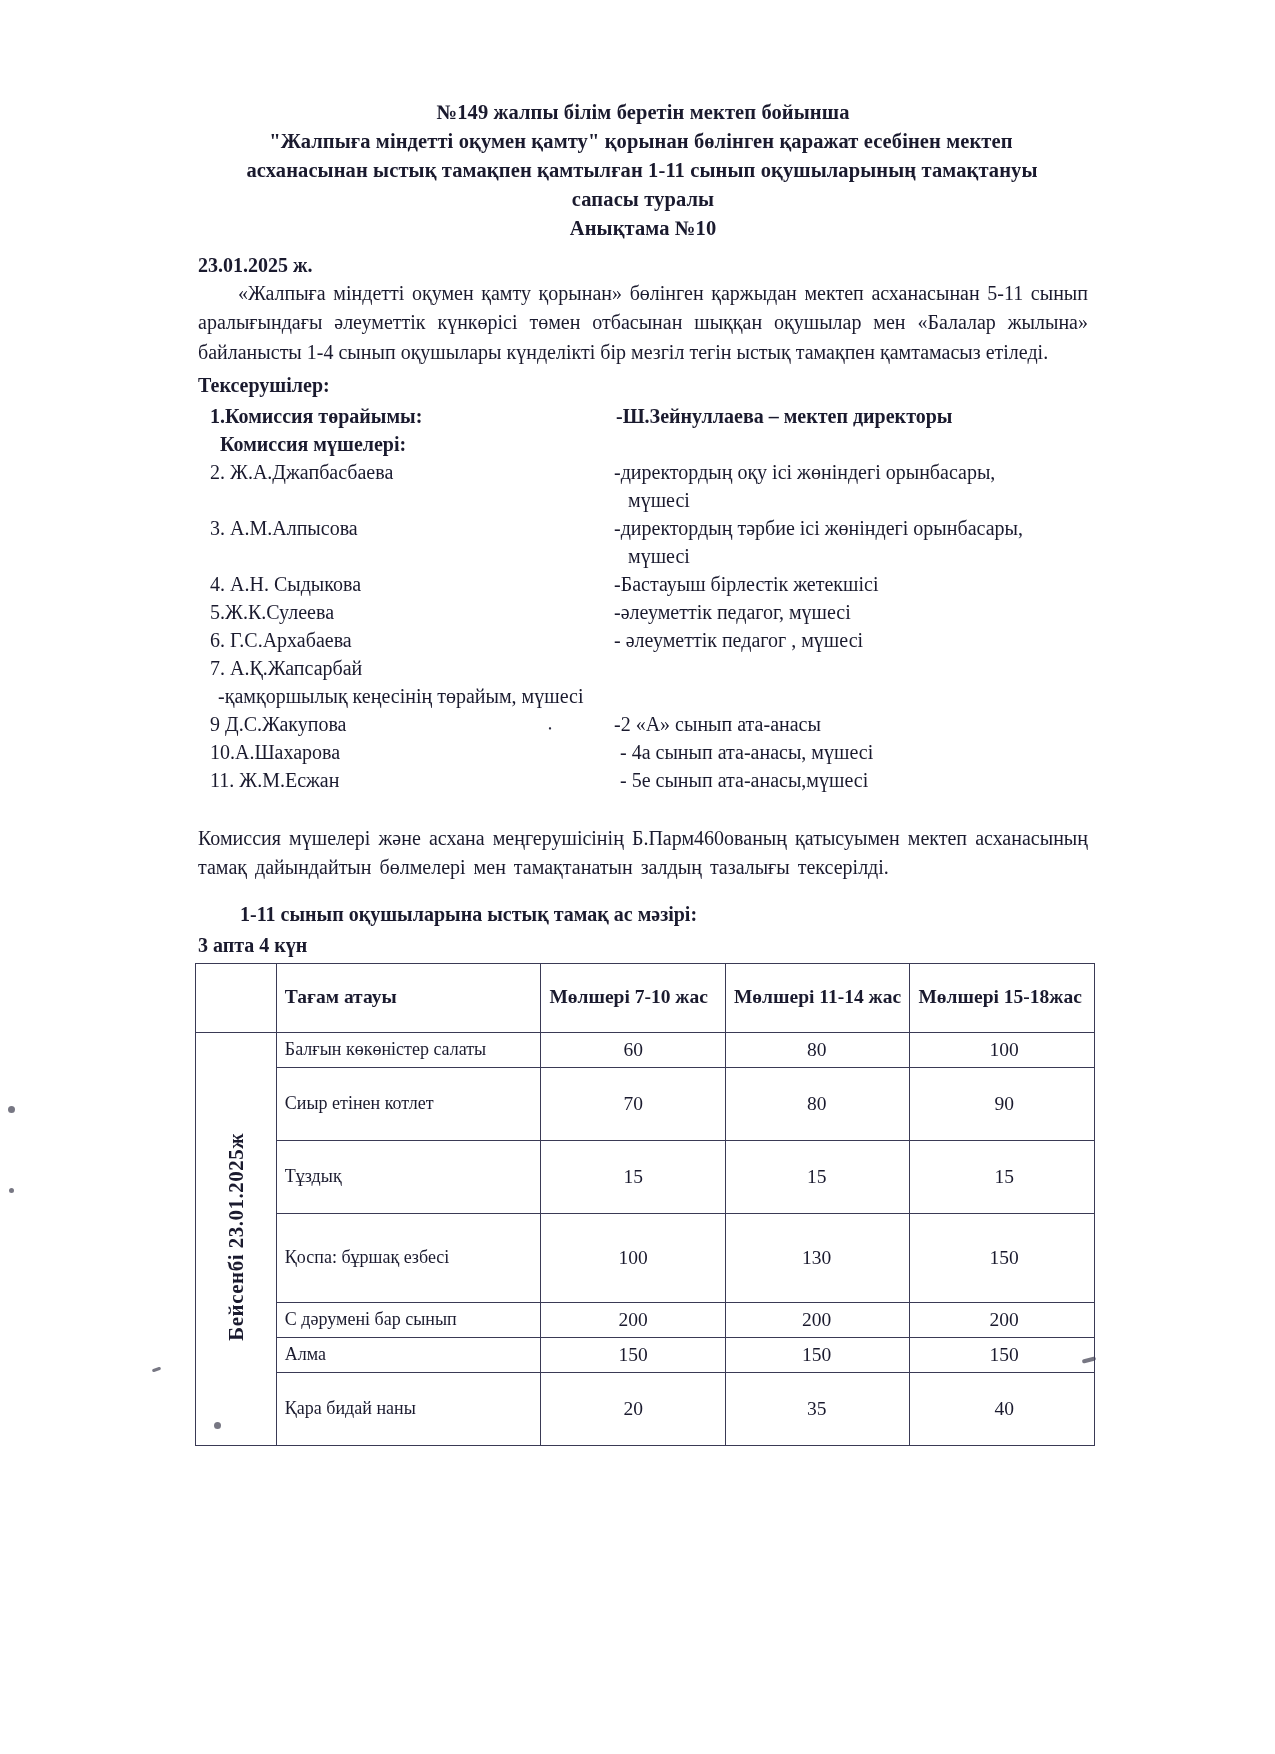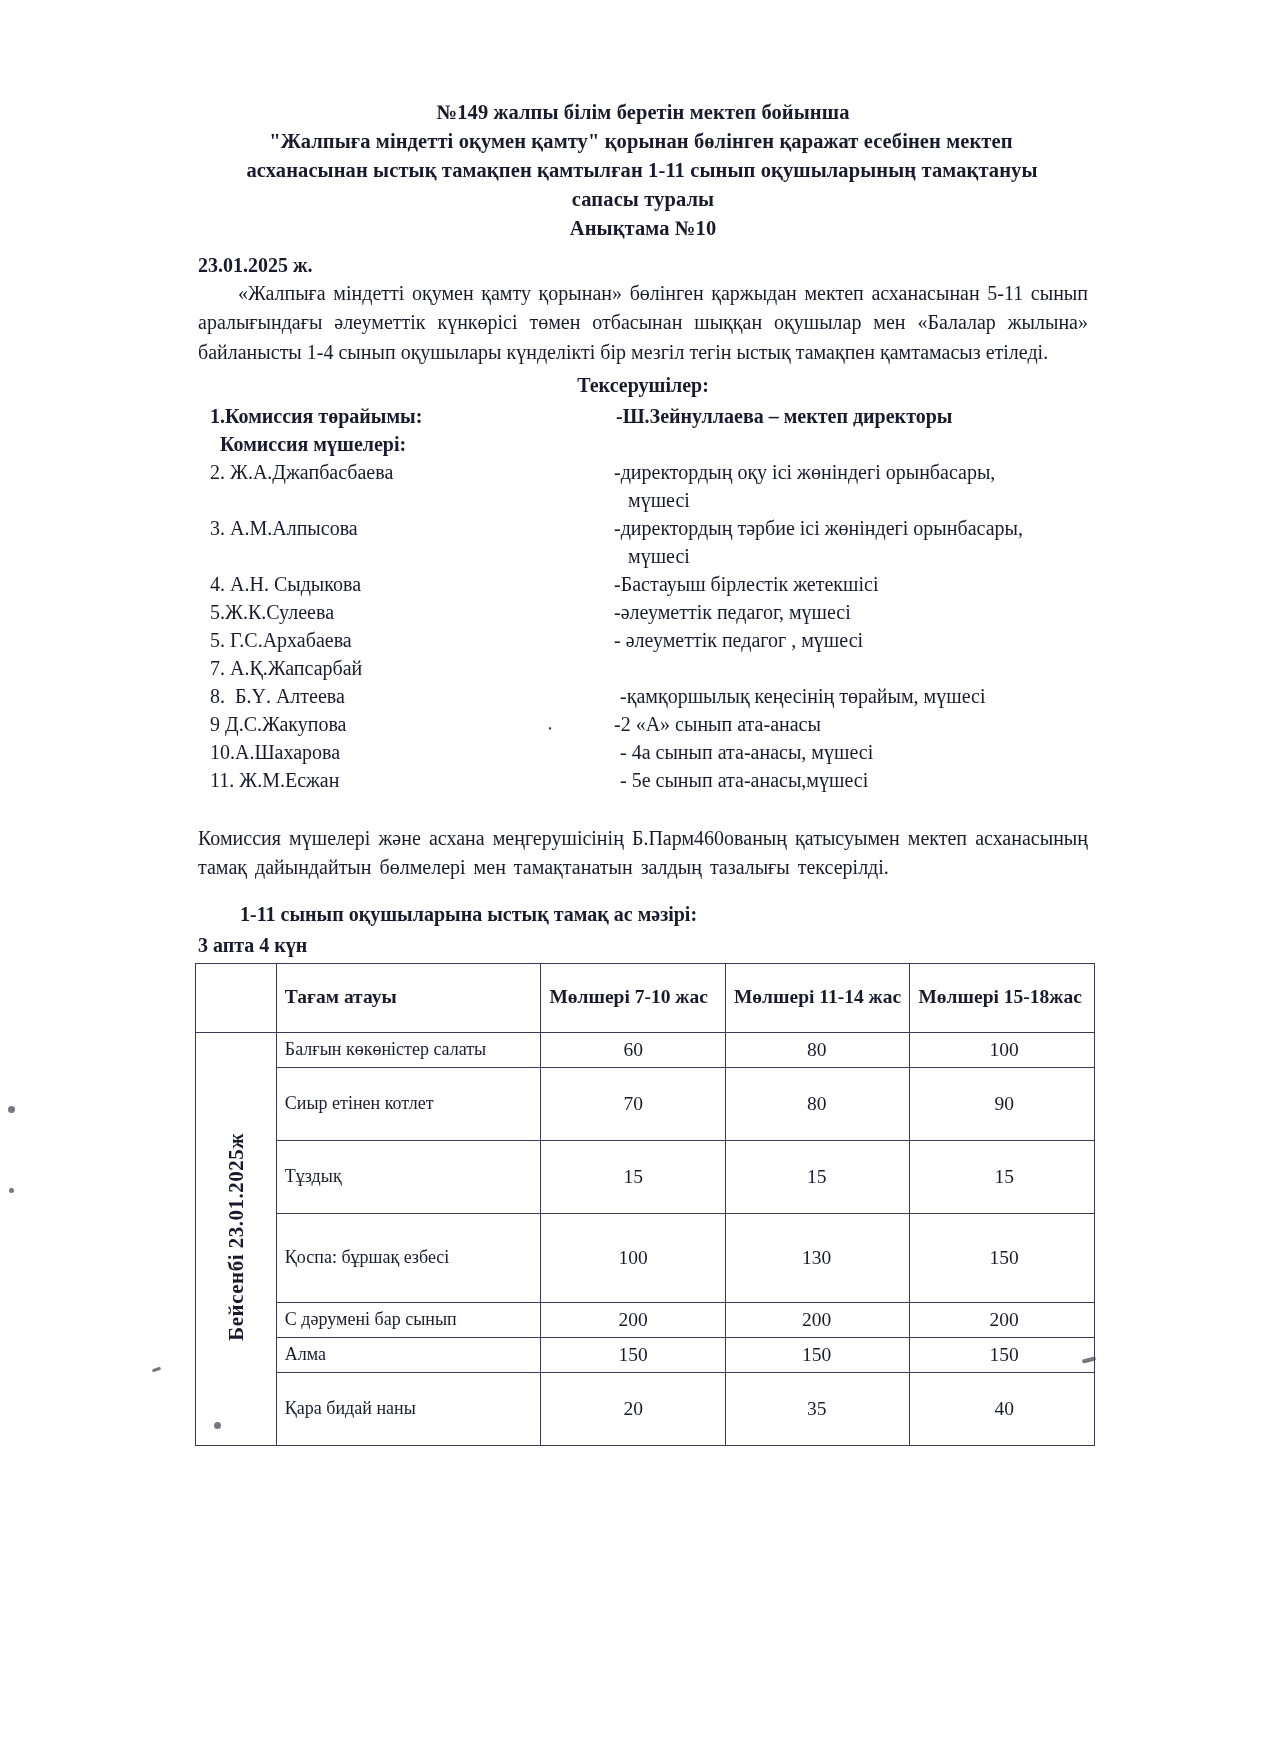--- a/index.html
+++ b/index.html
@@ -58,21 +58,20 @@
     text-indent: 40px;
     margin: 0 0 4px 0;
   }
 
   
   .section-head {
     font-weight: bold;
     font-size: 20px;
     line-height: 1.42;
     margin-top: 4px;
-    text-align: center;
   }
 
   
   .commission {
     font-size: 20px;
     line-height: 1.40;
     margin-top: 2px;
   }
   .crow {
     display: flex;
@@ -253,30 +252,29 @@
         <span class="who">4. А.Н. Сыдыкова</span>
         <span class="role">-Бастауыш бірлестік жетекшісі</span>
       </div>
 
       <div class="crow indent-role">
         <span class="who">5.Ж.К.Сулеева</span>
         <span class="role">-әлеуметтік педагог, мүшесі</span>
       </div>
 
       <div class="crow indent-role">
-        <span class="who">5. Г.С.Архабаева</span>
+        <span class="who">6. Г.С.Архабаева</span>
         <span class="role">- әлеуметтік педагог , мүшесі</span>
       </div>
 
       <div class="crow indent-role">
         <span class="who">7. А.Қ.Жапсарбай</span>
       </div>
 
       <div class="crow indent-role2">
-        <span class="who">8.  Б.Ү. Алтеева</span>
         <span class="role">-қамқоршылық кеңесінің төрайым, мүшесі</span>
       </div>
 
       <div class="crow indent-role">
         <span class="who">9 Д.С.Жакупова</span>
         <span class="role">-2 «А» сынып ата-анасы</span>
       </div>
 
       <div class="crow indent-role2">
         <span class="who">10.А.Шахарова</span>

